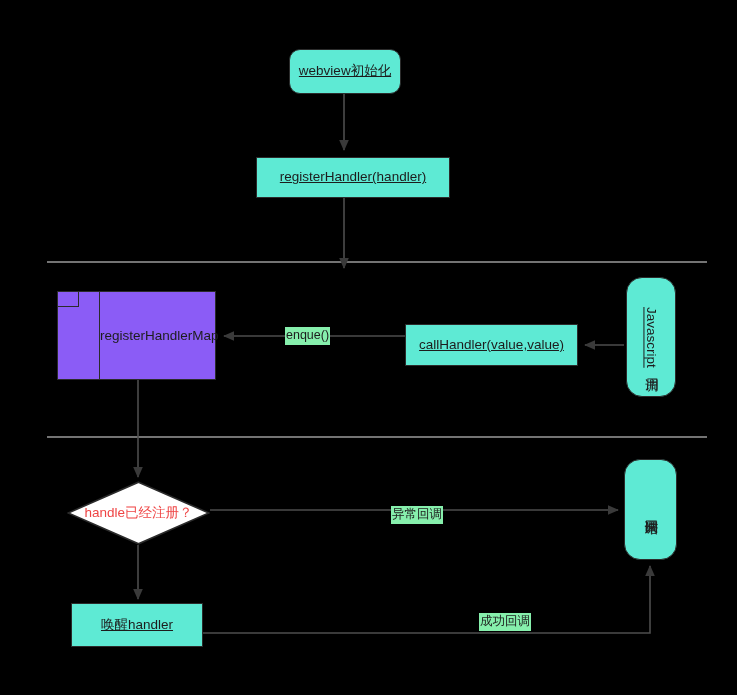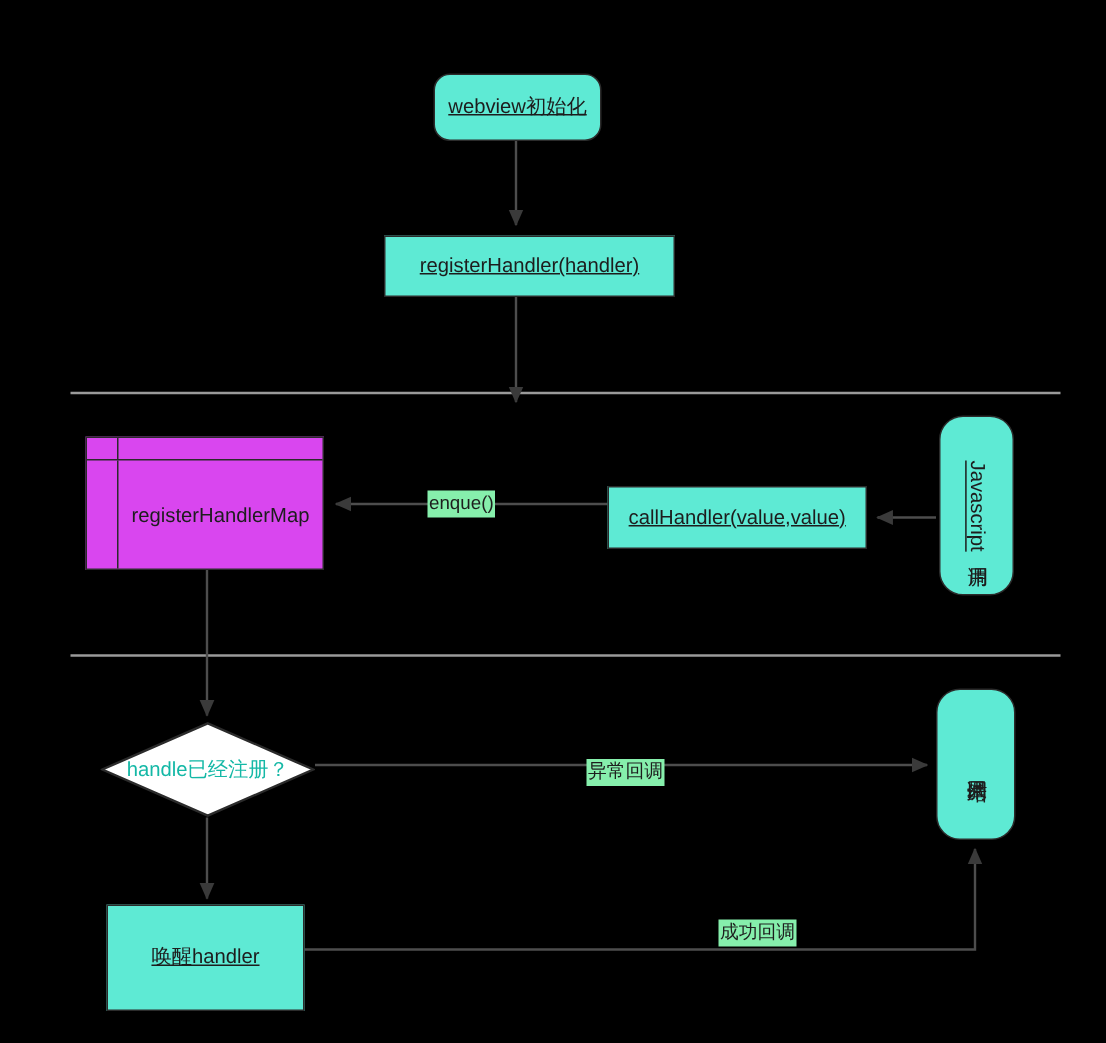--- a/index.html
+++ b/index.html
@@ -57,42 +57,42 @@
   }
   .diamond-label {
     position: absolute;
     left: 0;
     top: 0;
     width: 100%;
     height: 100%;
     display: flex;
     align-items: center;
     justify-content: center;
-    color: #14b8a6;
+    color: #ef4444;
     font-size: 13.5px;
     text-align: left;
     pointer-events: none;
   }
   .edge-label {
     position: absolute;
     background: #86efac;
     color: #1d1d1d;
     font-size: 12.5px;
     line-height: 1.4;
     padding: 0px 1px;
     white-space: nowrap;
   }
   
   .table-node {
     position: absolute;
-    background: #d946ef;
+    background: #8b5cf6;
     border: 1.6px solid #2b2b2b;
     box-sizing: border-box;
     display: flex;
-    flex-direction: column;
+    flex-direction: row;
   }
   .table-node .t-header {
     height: 15px;
     border-bottom: 1.6px solid #2b2b2b;
     box-sizing: border-box;
     display: flex;
   }
   .table-node .t-header .hcell-left {
     width: 21px;
     border-right: 1.6px solid #2b2b2b;
@@ -180,21 +180,21 @@
     <span>Javascript调用</span>
   </div>
 
   <div class="diamond-wrap" style="left:67px; top:481px; width:143px; height:64px;">
     <svg width="143" height="64" xmlns="http://www.w3.org/2000/svg">
       <polygon points="71.5,1.2 141.8,32 71.5,62.8 1.2,32" fill="#ffffff" stroke="#2b2b2b" stroke-width="1.6"></polygon>
     </svg>
     <div class="diamond-label">handle已经注册？</div>
   </div>
 
-  <div class="node" style="left:71px; top:603px; width:132px; height:71px;">
+  <div class="node" style="left:71px; top:603px; width:132px; height:44px;">
     <span>唤醒handler</span>
   </div>
 
   <div class="node pill vertical" style="left:624px; top:459px; width:53px; height:101px;">
     <span>回调结果</span>
   </div>
 
   <div class="edge-label" style="left:285px; top:327px;">enque()</div>
 
   <div class="edge-label" style="left:391px; top:506px;">异常回调</div>

